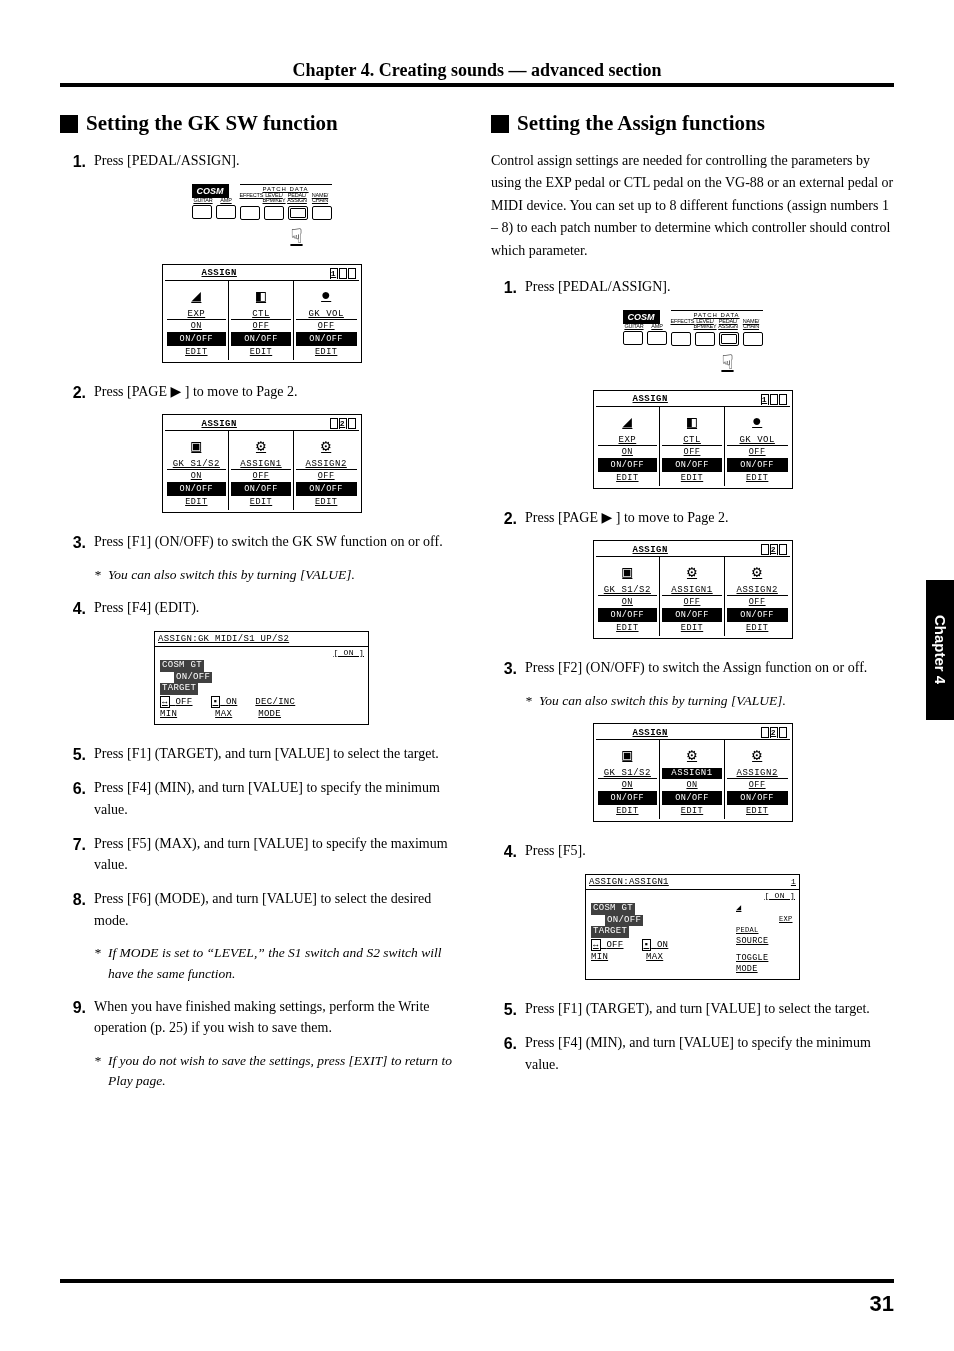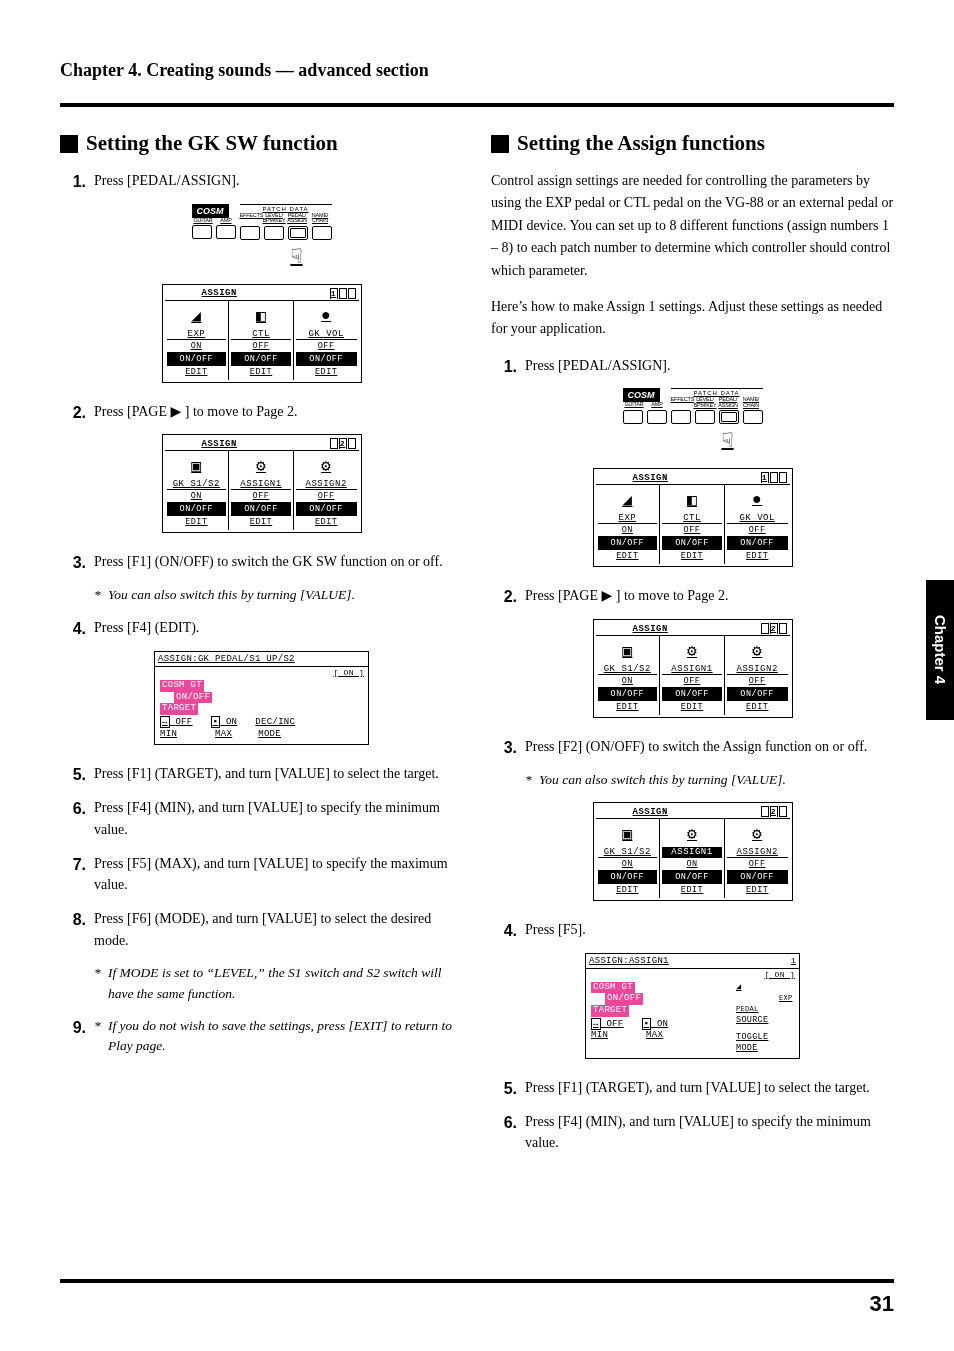--- a/index.html
+++ b/index.html
@@ -6,24 +6,24 @@
   body {
     font-family: "Times New Roman", serif;
     background: #fff;
     color: #000;
     width: 954px;
     height: 1351px;
     position: relative;
     padding: 60px 60px 40px 60px;
   }
   .header-title {
-    text-align: left;
+    text-align: center;
     font-size: 18px;
     font-weight: bold;
-    padding-bottom: 22px;
+    padding-bottom: 2px;
     border-bottom: 4px solid #000;
     margin-bottom: 24px;
   }
   .columns { display: flex; gap: 28px; }
   .col { flex: 1; }
   .section-title {
     font-size: 21px;
     font-weight: bold;
     margin-bottom: 14px;
     display: flex;
@@ -141,21 +141,21 @@
   .lcd-edit-head {
     padding: 2px 3px;
     display: flex;
     justify-content: space-between;
     border-bottom: 1px solid #000;
   }
   .lcd-edit-body {
     padding: 3px 5px 4px 5px;
     line-height: 1.3;
   }
-  .lcd-edit-body .inv { background:#ec4899; color:#fff; padding:0 2px; display:inline-block; }
+  .lcd-edit-body .inv { background:#404040; color:#fff; padding:0 2px; display:inline-block; }
   .lcd-edit-cols { display:flex; gap:18px; margin-top:2px;align-items:center; }
   .patch-strip {
     display:flex; flex-direction:column; align-items:center;
   }
   .patch-row { display:flex; gap:4px; margin-top:2px; }
   .patch-btn { width:20px; height:14px; border:1px solid #000; border-radius:2px; }
   .patch-labels { display:flex; gap:0; font-size:5.5px; font-family:Arial,sans-serif; letter-spacing:-0.2px; }
   .patch-labels span { width:23px; text-align:center; line-height:1; }
   .patch-section-label { font-size:6px; font-family:Arial,sans-serif; text-align:center; letter-spacing:1px; margin-bottom:1px; border-top:1px solid #000; padding:1px 0 0 0; }
   .hand { font-size:20px; line-height:1; margin-top:6px; margin-left:70px; }
@@ -330,21 +330,21 @@
     <div class="note">You can also switch this by turning [VALUE].</div>
 
     <div class="step">
       <span class="step-num">4.</span>
       <span>Press [F4] (EDIT).</span>
     </div>
 
     <div class="diagram">
       <div class="lcd-edit-screen">
         <div class="lcd-edit-head">
-          <span>ASSIGN:GK PEDAL/S1 UP/S2</span>
+          <span>ASSIGN:GK MIDI/S1 UP/S2</span>
           <span></span>
         </div>
         <div style="text-align:right; padding:1px 4px 0 0; font-size:8px;">[ ON ]</div>
         <div class="lcd-edit-body">
           <div><span class="inv">COSM GT</span></div>
           <div><span class="inv" style="margin-left:14px;">ON/OFF</span></div>
           <div><span class="inv">TARGET</span></div>
           <div class="lcd-edit-cols">
             <div><span style="border:1px solid #000; padding:0 1px;">↔</span> <span>OFF</span></div>
             <div><span style="border:1px solid #000; padding:0 1px;">▪</span> <span>ON</span></div>
@@ -371,31 +371,31 @@
       <span class="step-num">7.</span>
       <span>Press [F5] (MAX), and turn [VALUE] to specify the maximum value.</span>
     </div>
     <div class="step">
       <span class="step-num">8.</span>
       <span>Press [F6] (MODE), and turn [VALUE] to select the desired mode.</span>
     </div>
     <div class="note">If MODE is set to “LEVEL,” the S1 switch and S2 switch will have the same function.</div>
     <div class="step">
       <span class="step-num">9.</span>
+      <span>When you have finished making settings, perform the Write operation (p. 25) if you wish to save them.</span>
     </div>
     <div class="note">If you do not wish to save the settings, press [EXIT] to return to Play page.</div>
   </div>
 
   <div class="col">
     <div class="section-title">
       <span>Setting the Assign functions</span>
     </div>
 
     <p class="intro-text">Control assign settings are needed for controlling the parameters by using the EXP pedal or CTL pedal on the VG-88 or an external pedal or MIDI device. You can set up to 8 different functions (assign numbers 1 – 8) to each patch number to determine which controller should control which parameter.</p>
-    <p class="intro-text">Here’s how to make Assign 1 settings. Adjust these settings as needed for your application.</p>
 
     <div class="step">
       <span class="step-num">1.</span>
       <span>Press [PEDAL/ASSIGN].</span>
     </div>
 
     <div class="diagram">
       <div class="patch-strip">
         <div style="display:flex; align-items:flex-start; gap:2px;">
           <div>

